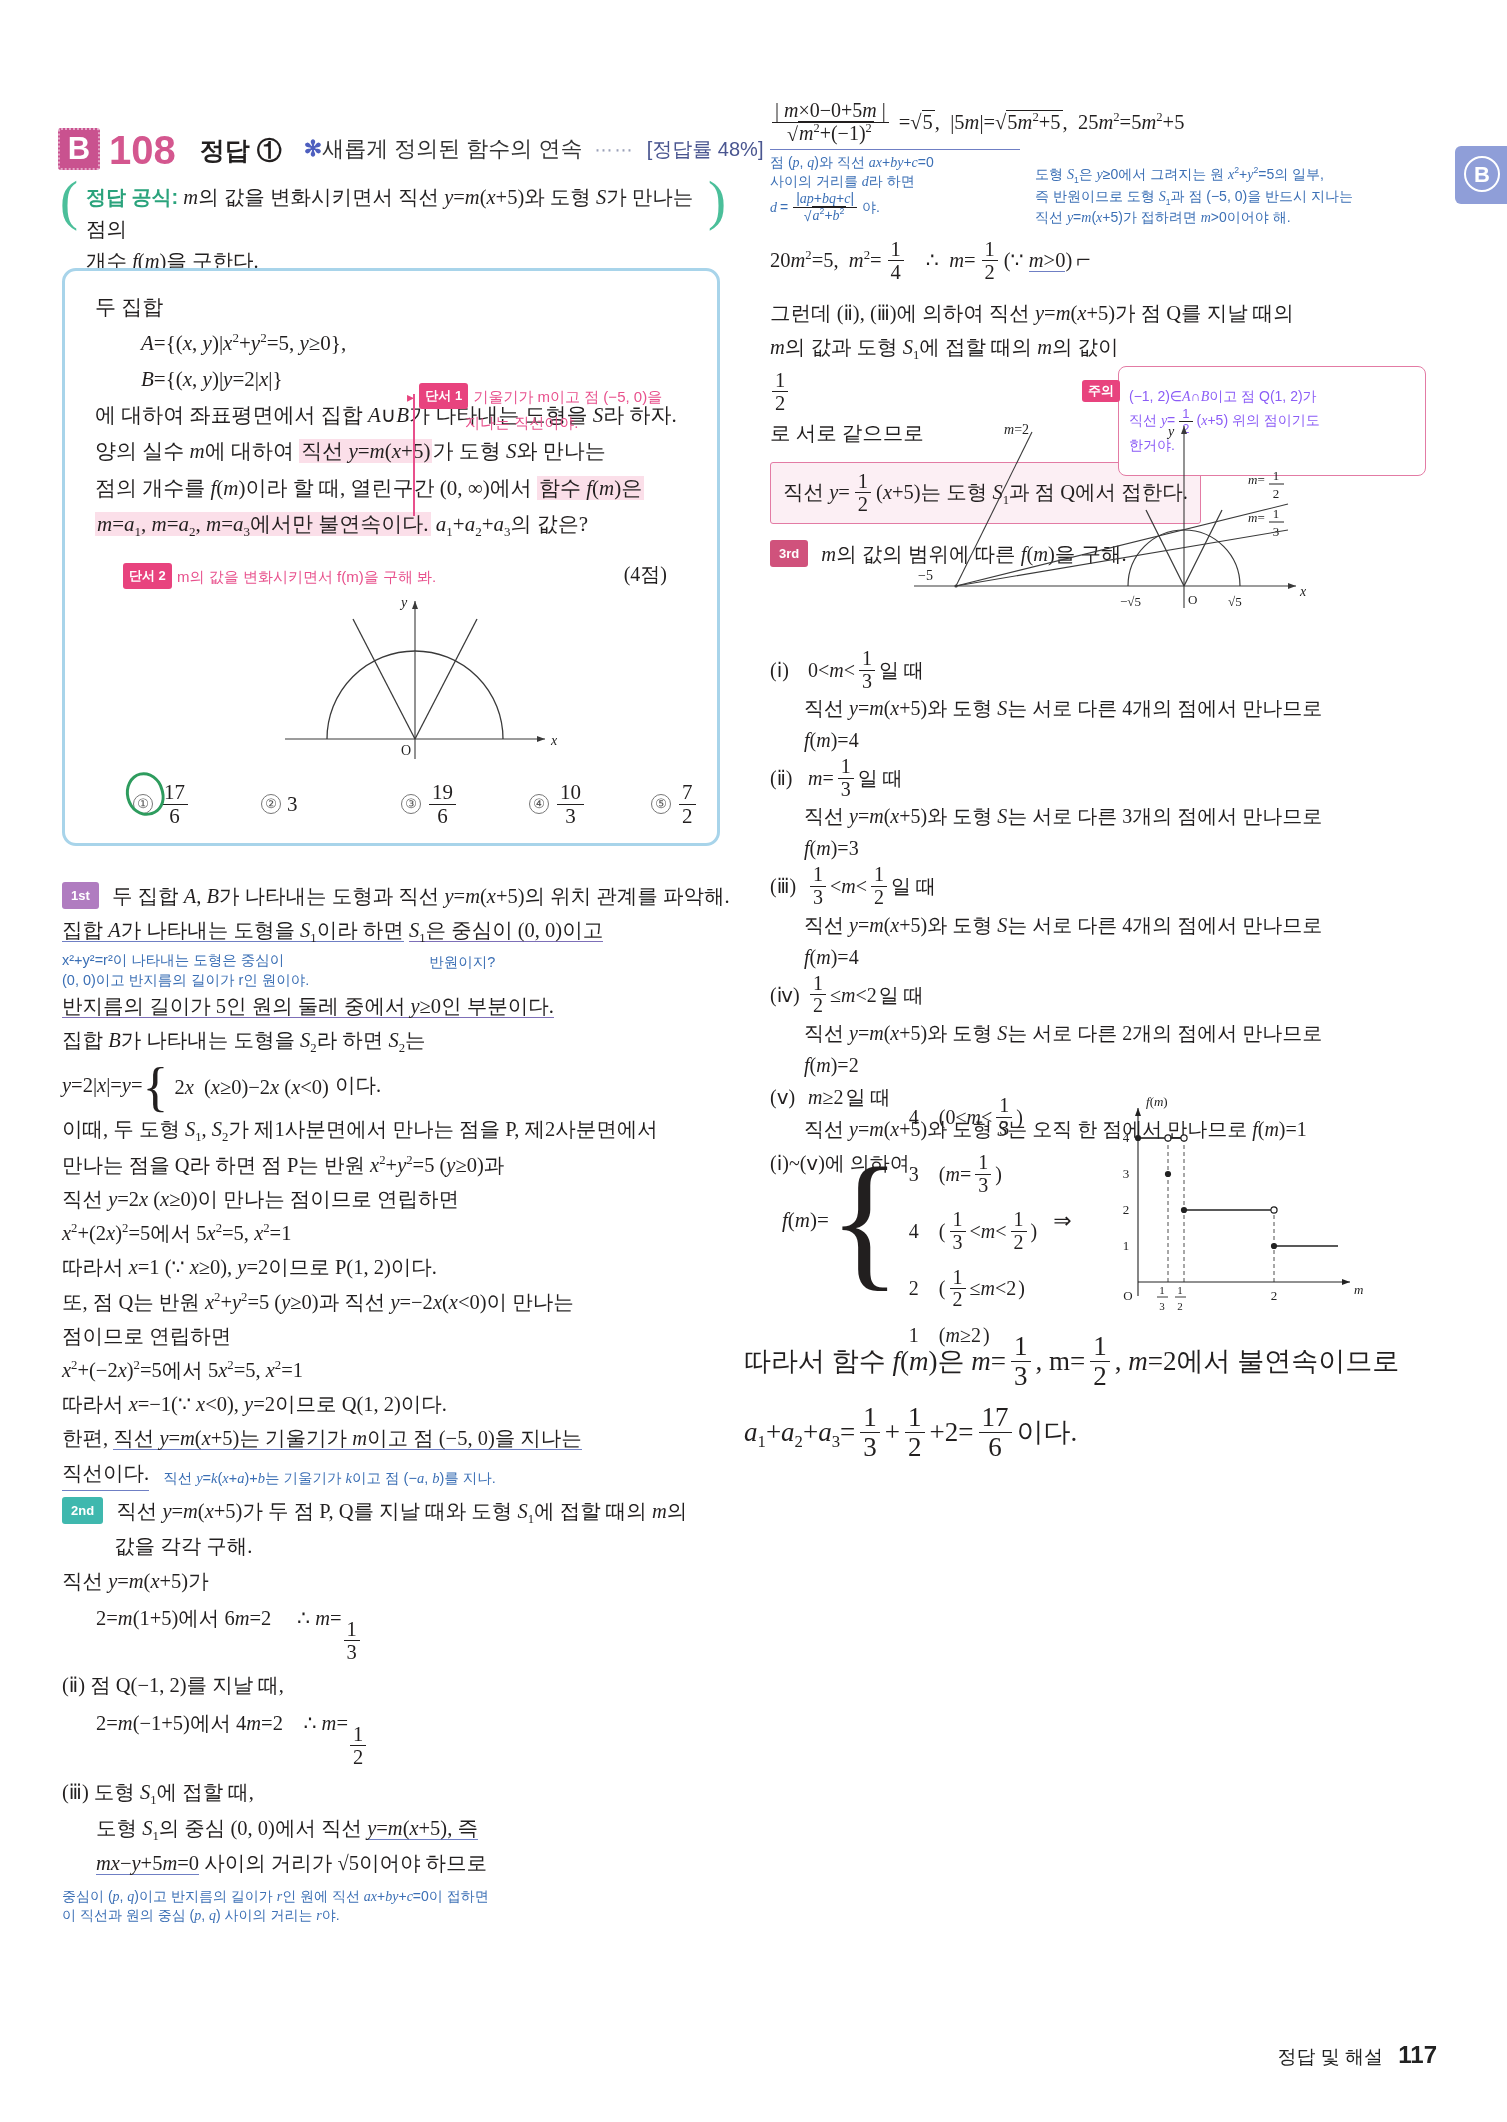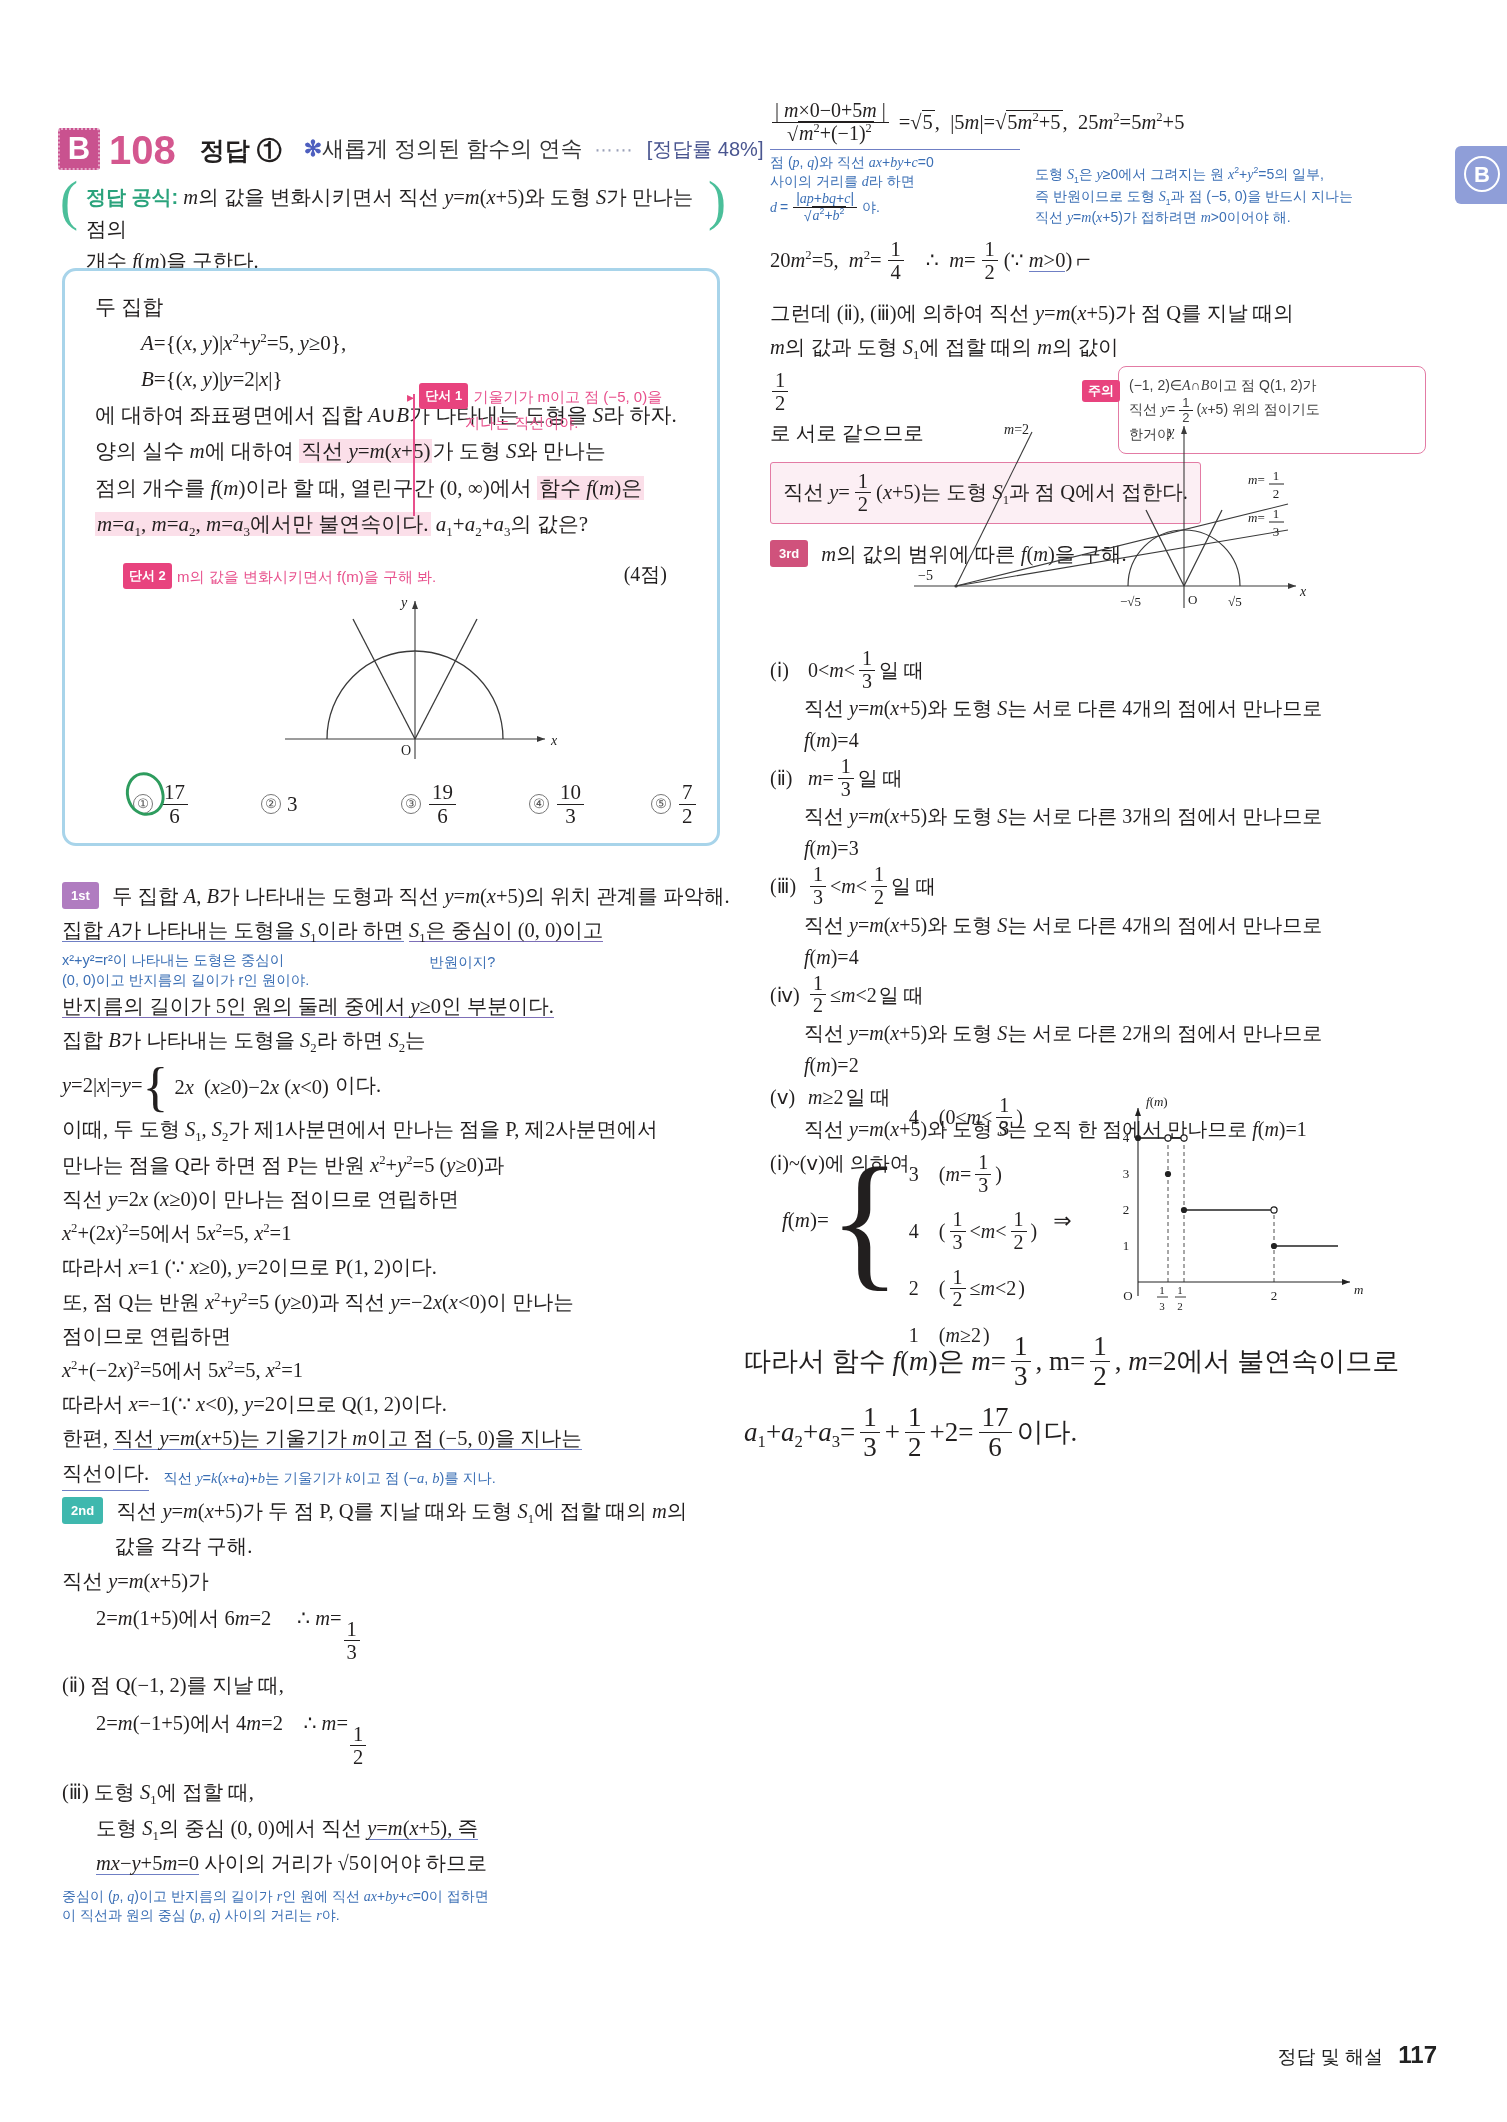--- a/index.html
+++ b/index.html
@@ -124,21 +124,21 @@
   .fm-cases .brace { font-size:150px; line-height:.62; font-weight:200; }
   .fm-cases .rows { display:inline-flex; flex-direction:column; gap:13px;
                     padding-left:8px; font-size:20px; }
   .fm-cases .rows > div { display:flex; align-items:center; gap:20px; }
 
   
   .boxed-pink { border:1.6px solid #e37ba4; background:#fceff4;
                 padding:7px 12px; display:inline-block; border-radius:3px; }
 
   .callout { position:absolute; border:1.6px solid #e37ba4; background:#fff;
-             border-radius:8px; padding:9px 10px; color:#404040;
+             border-radius:8px; padding:20px 10px; color:#8b5cf6;
              font-family:"Liberation Sans", sans-serif; font-size:14px;
              line-height:1.4; }
   .tag-caution { display:inline-block; background:#e8437e; color:#fff;
                  font-family:"Liberation Sans", sans-serif; font-weight:bold;
                  font-size:13px; padding:2px 6px; border-radius:3px; }
 
   
   .footer { position:absolute; right:70px; bottom:52px;
             font-family:"Liberation Sans", sans-serif; font-size:19px; color:#222; }
   .footer .pg { font-weight:bold; font-size:24px; margin-left:10px; }

